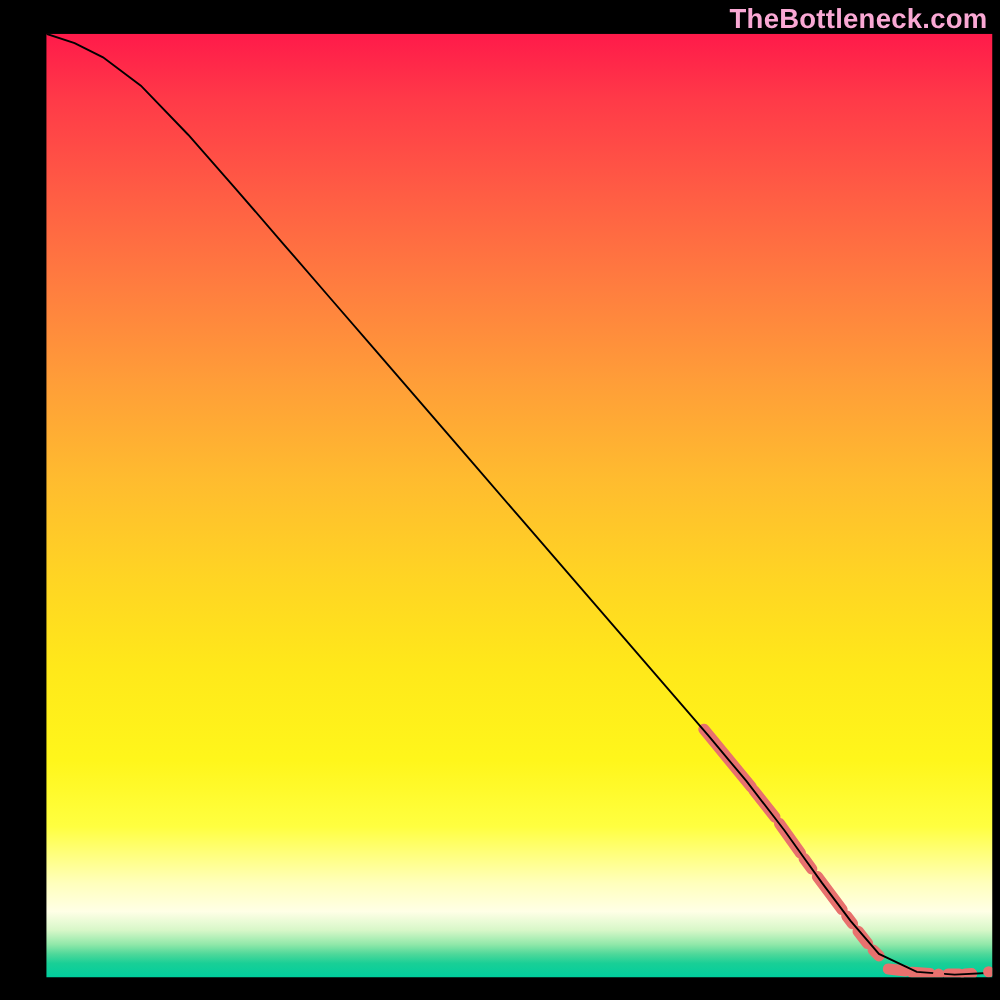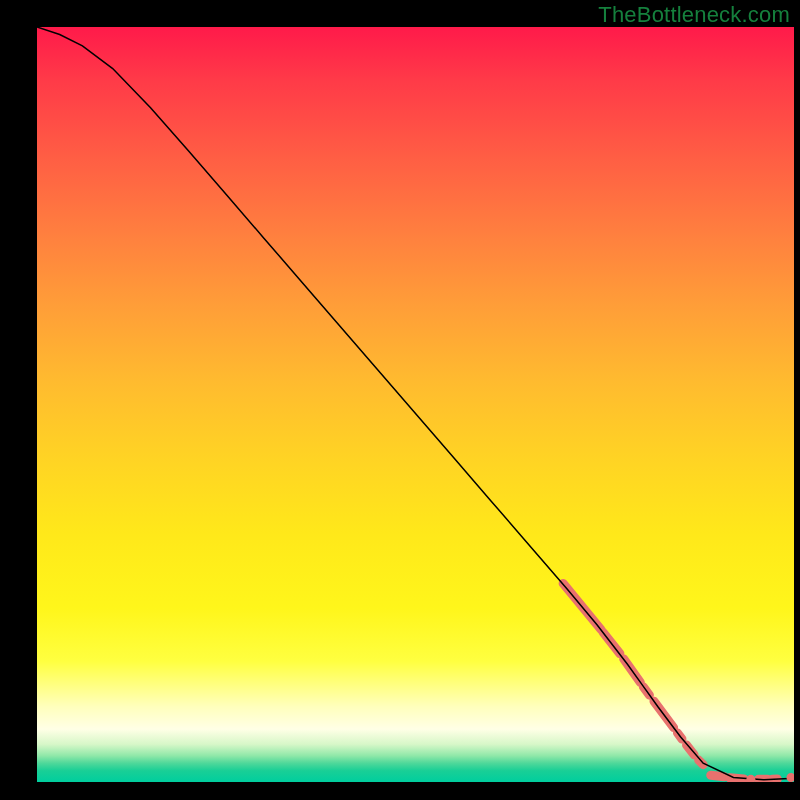--- a/index.html
+++ b/index.html
@@ -14,23 +14,23 @@
   .frame {
     position: relative;
     width: 800px;
     height: 800px;
     background: #000000;
   }
   .watermark {
     position: absolute;
     top: 2px;
     right: 10px;
-    color: #15803d;
+    color: #f9a8d4;
     font-size: 22px;
-    font-weight: 400;
+    font-weight: 700;
     letter-spacing: 0.2px;
     z-index: 10;
   }
   .plot-area {
     position: absolute;
     left: 37px;
     top: 27px;
     width: 757px;
     height: 755px;
     overflow: hidden;

